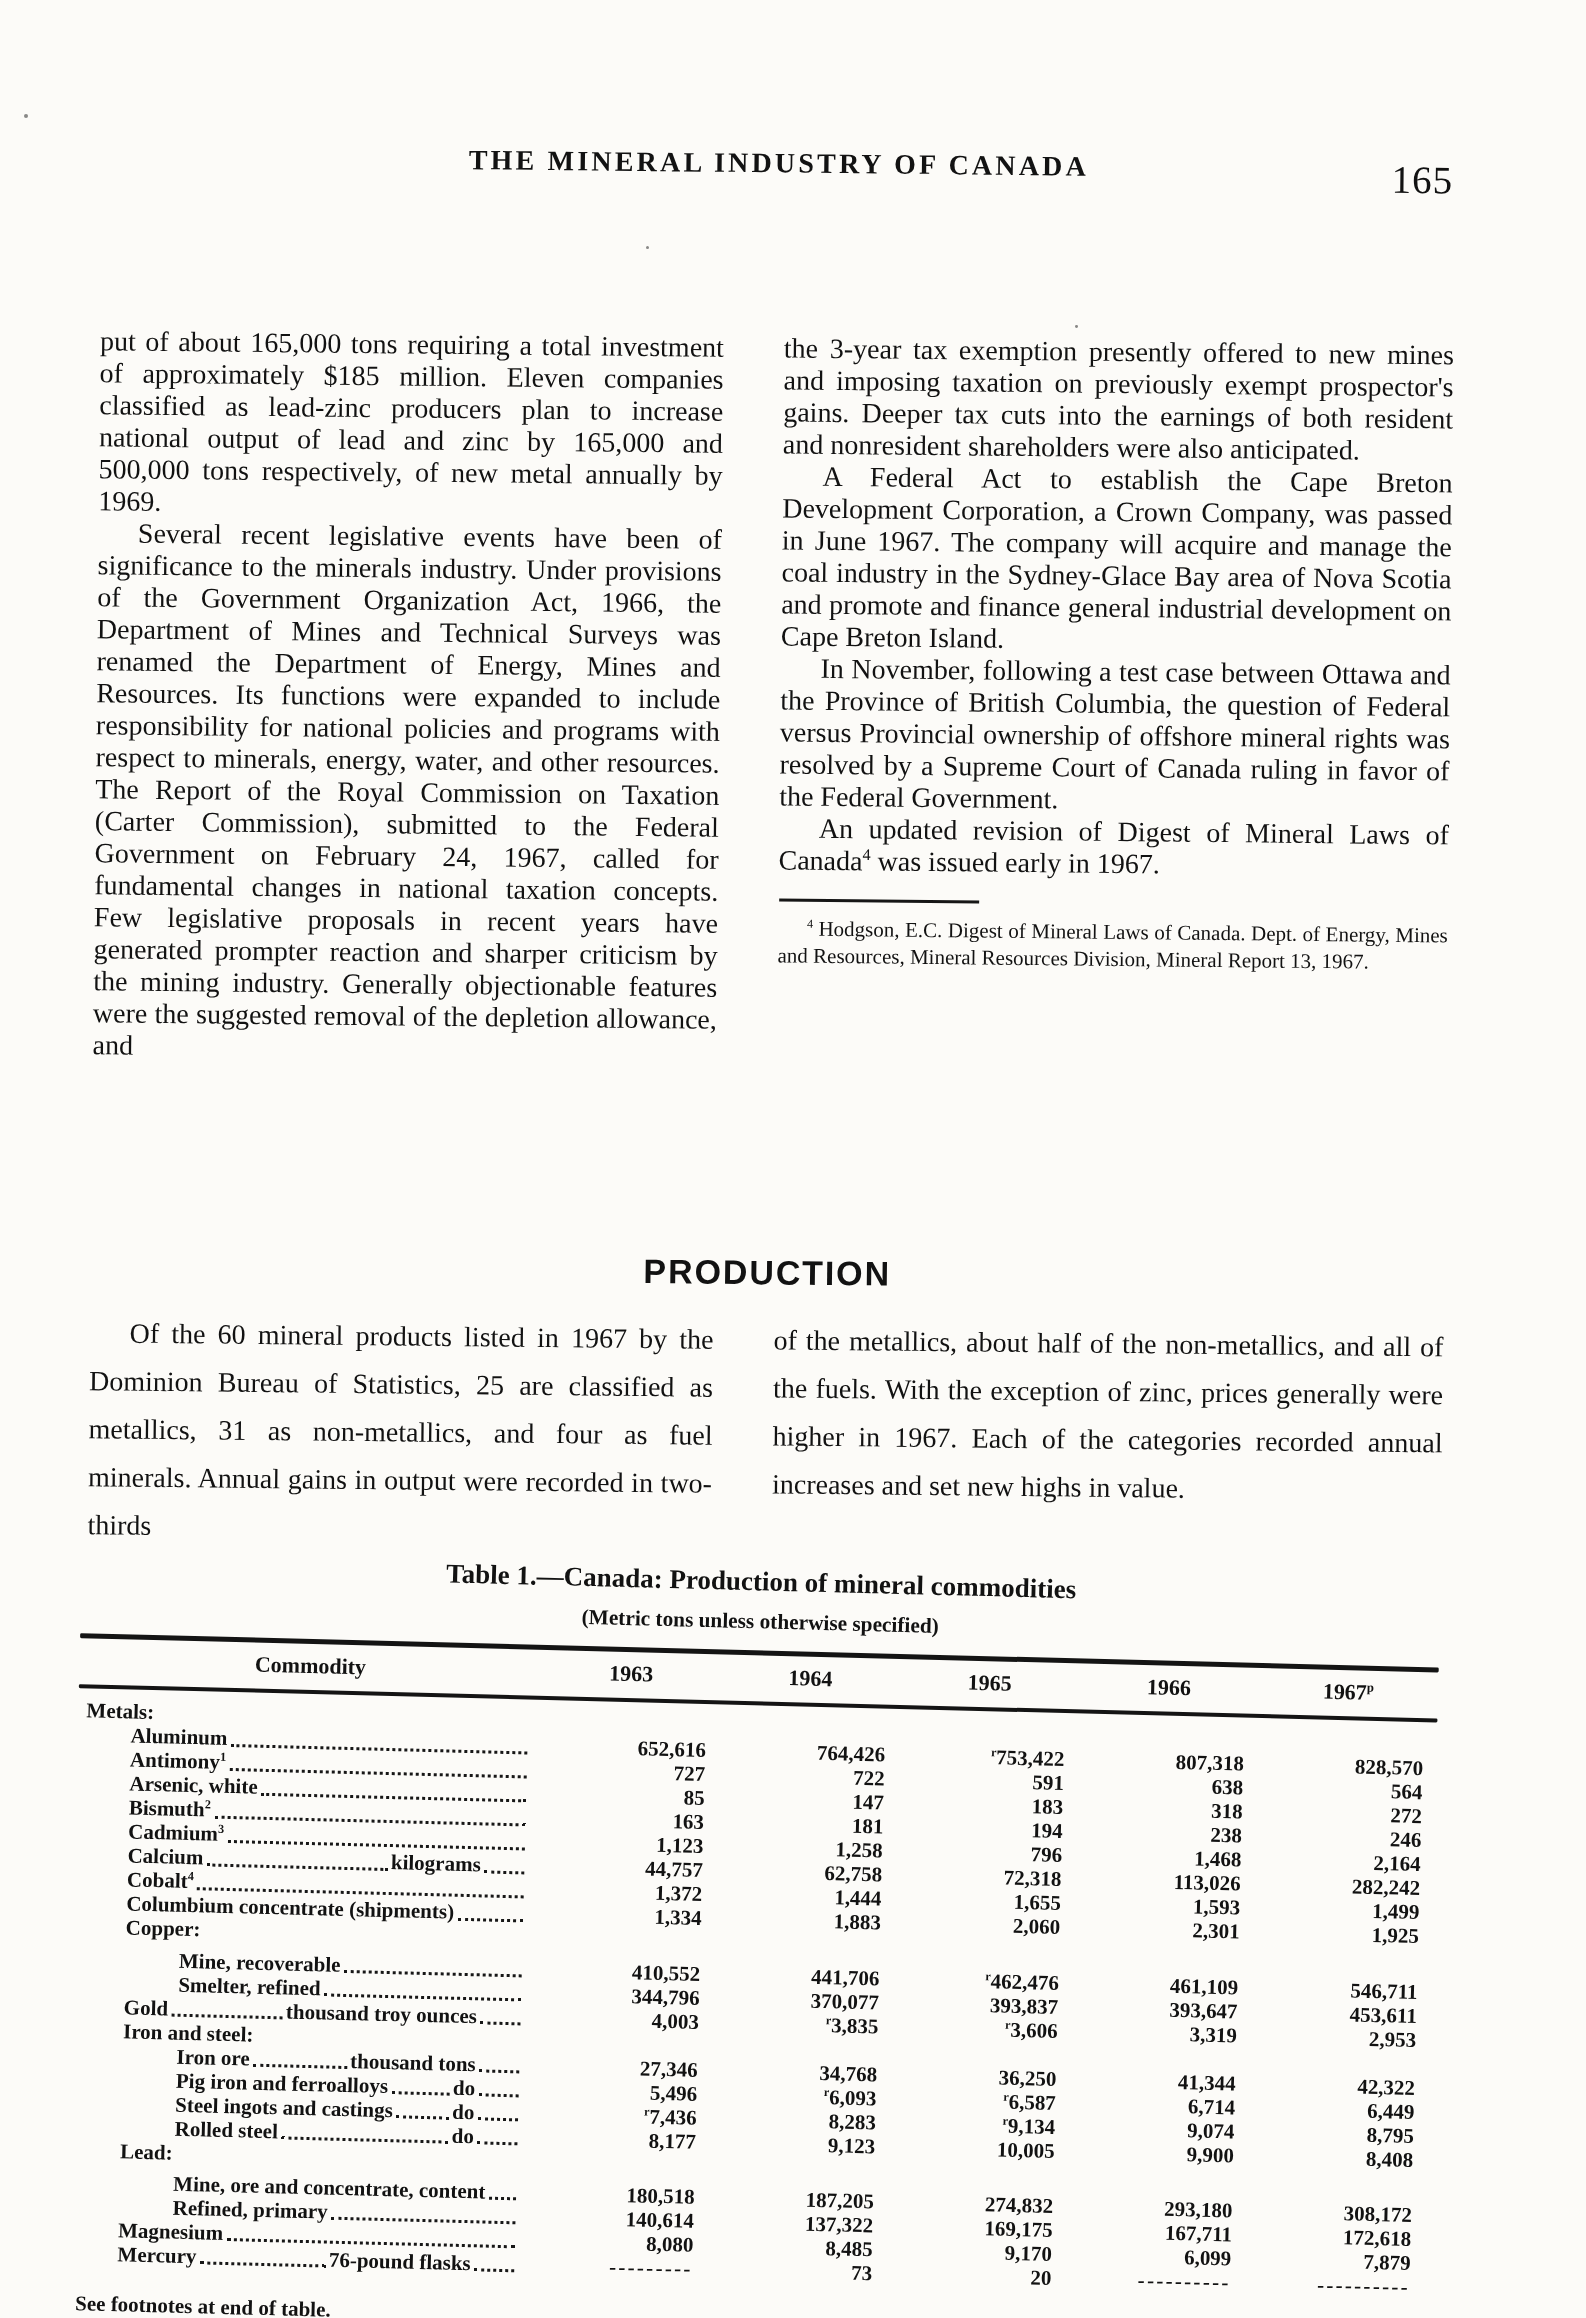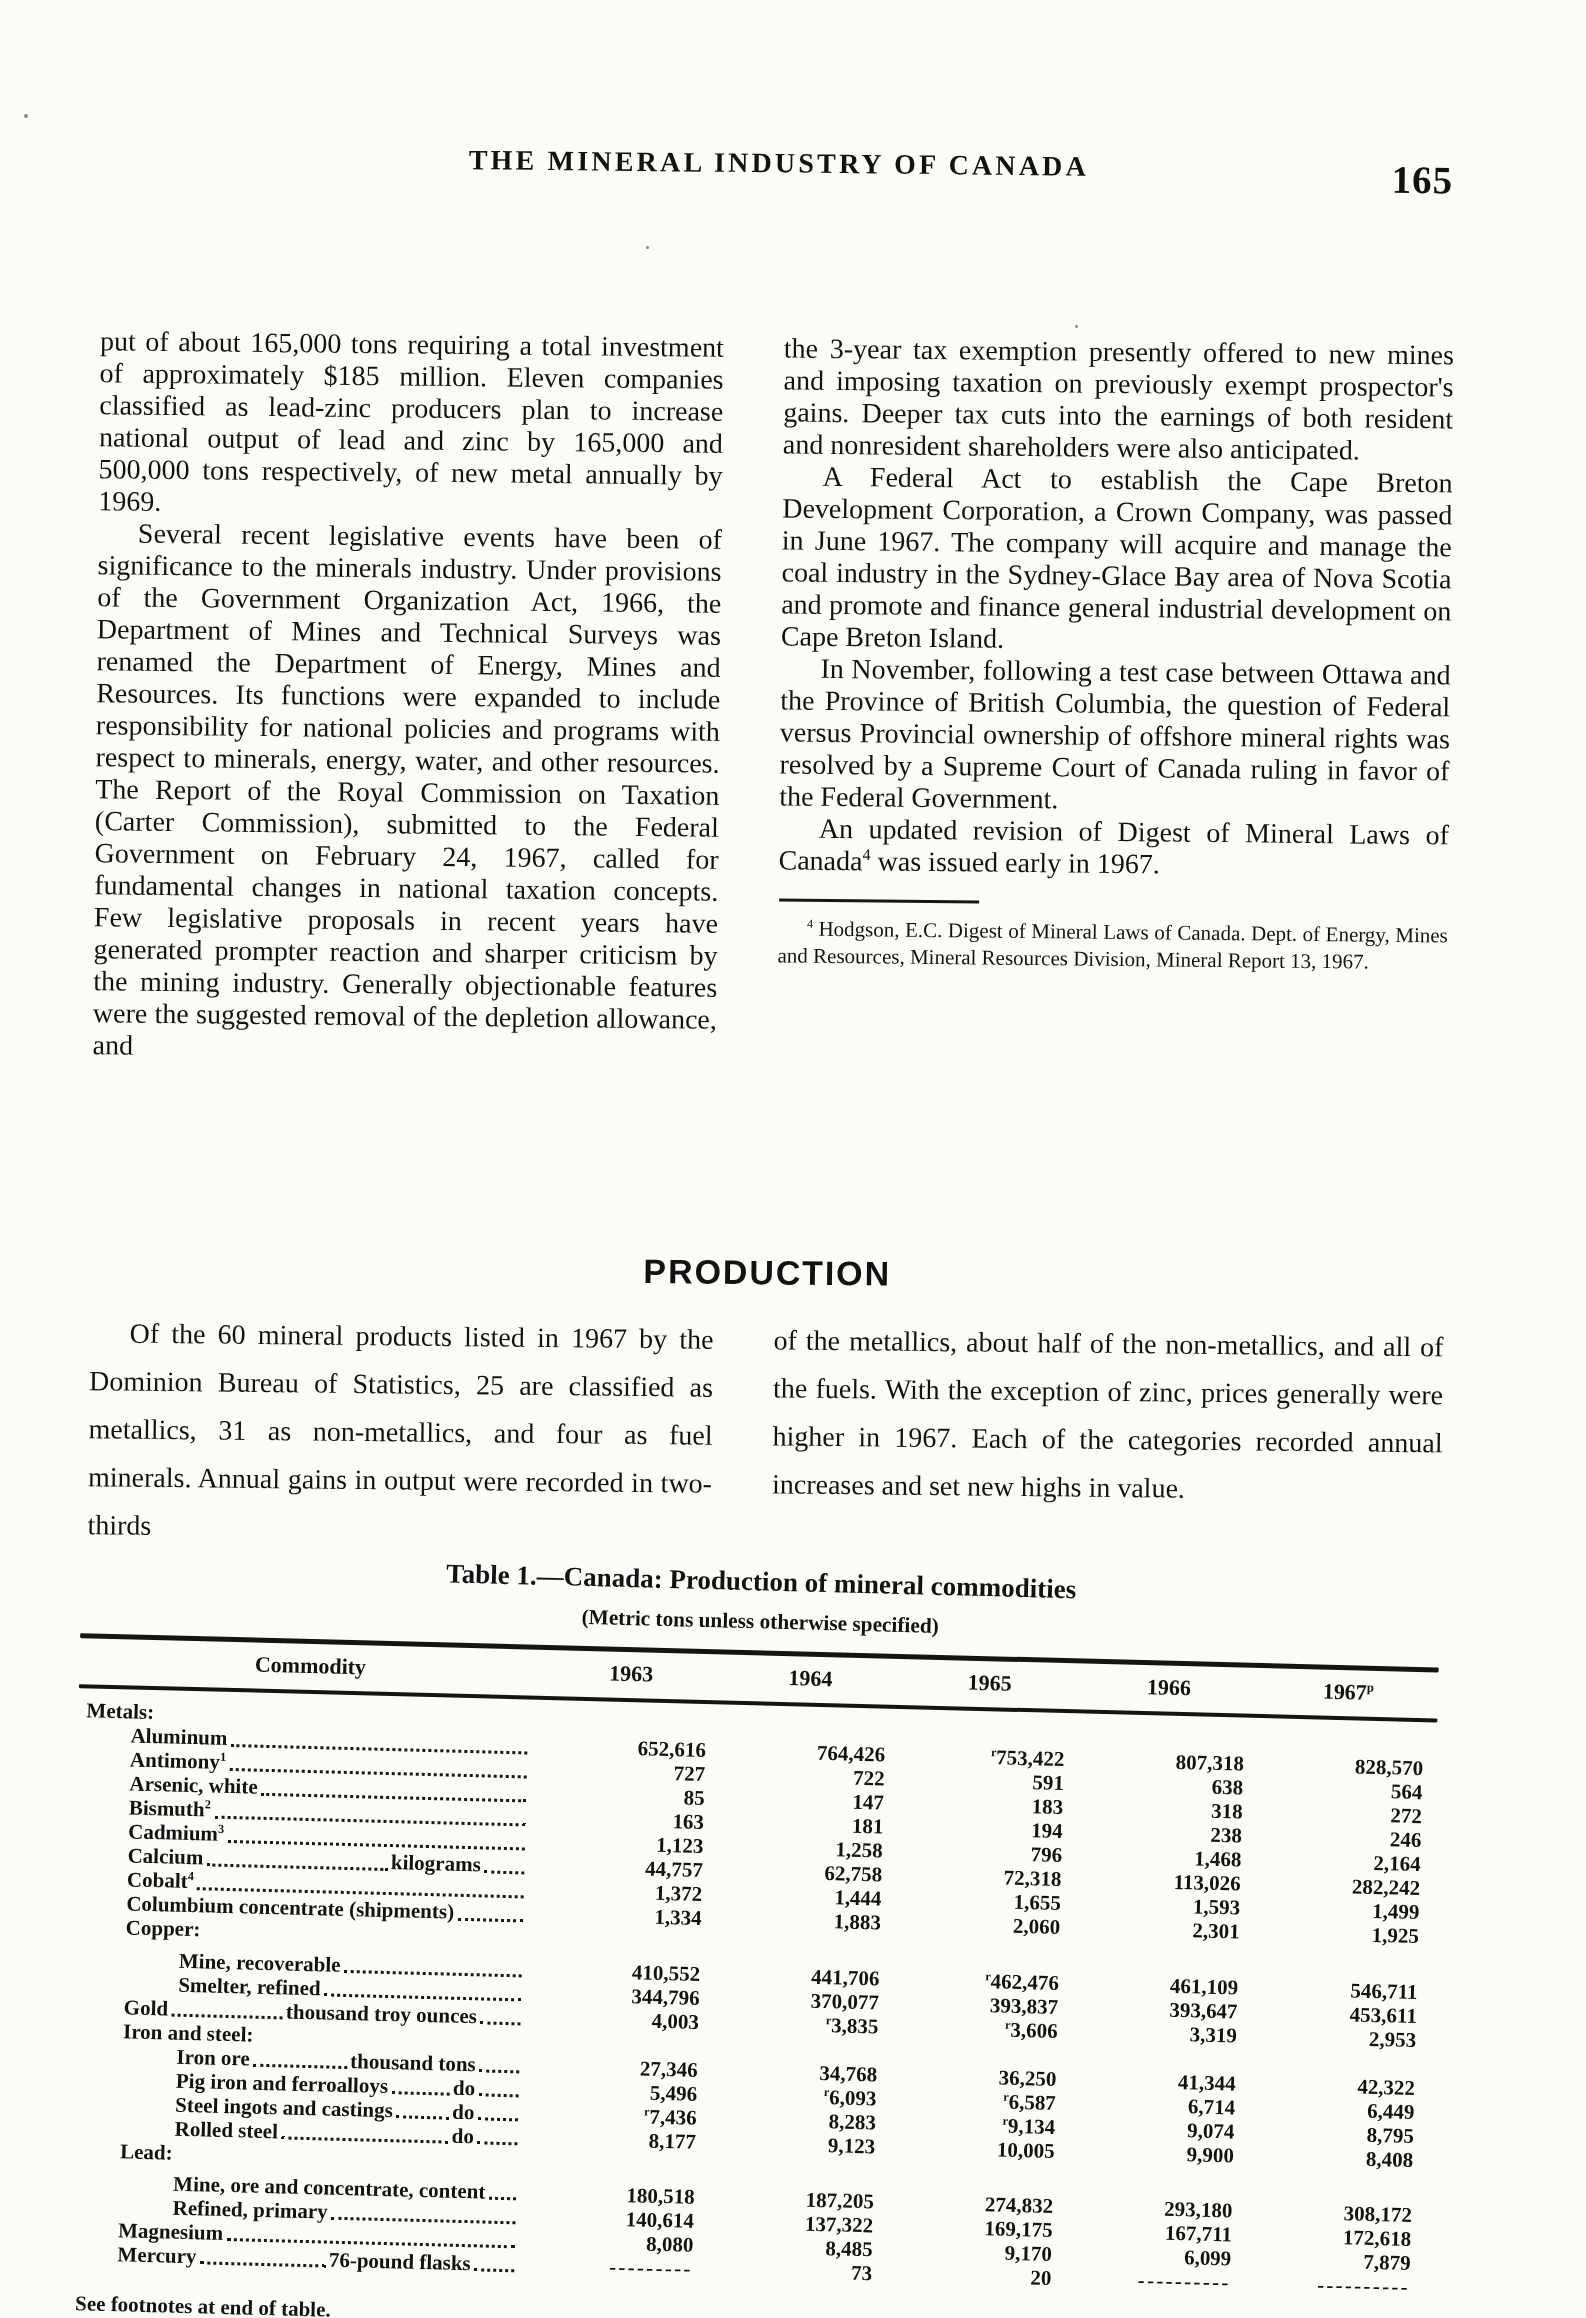--- a/index.html
+++ b/index.html
@@ -14,21 +14,21 @@
   .tilt{position:absolute;inset:0;transform:rotate(0.6deg);transform-origin:74px 148px;}
 
   
   .pg-header{position:absolute;top:140px;left:102px;width:1354px;height:51px;}
   .running-title{
     position:absolute;left:0;right:0;text-align:center;
     font-size:28px;font-weight:700;letter-spacing:3.2px;white-space:nowrap;
   }
   .page-number{
     position:absolute;right:2.8px;top:2.8px;
-    font-size:39px;font-weight:700;letter-spacing:0.9px;
+    font-size:39px;font-weight:400;letter-spacing:0.9px;
   }
 
   
   .cols{position:absolute;left:102px;width:1354px;display:flex;}
   .col-l{width:624px;}
   .colgap{width:60px;flex:0 0 60px;}
   .col-r{width:670px;}
   .para{
     margin:0;text-align:justify;
     font-size:28px;line-height:32px;

